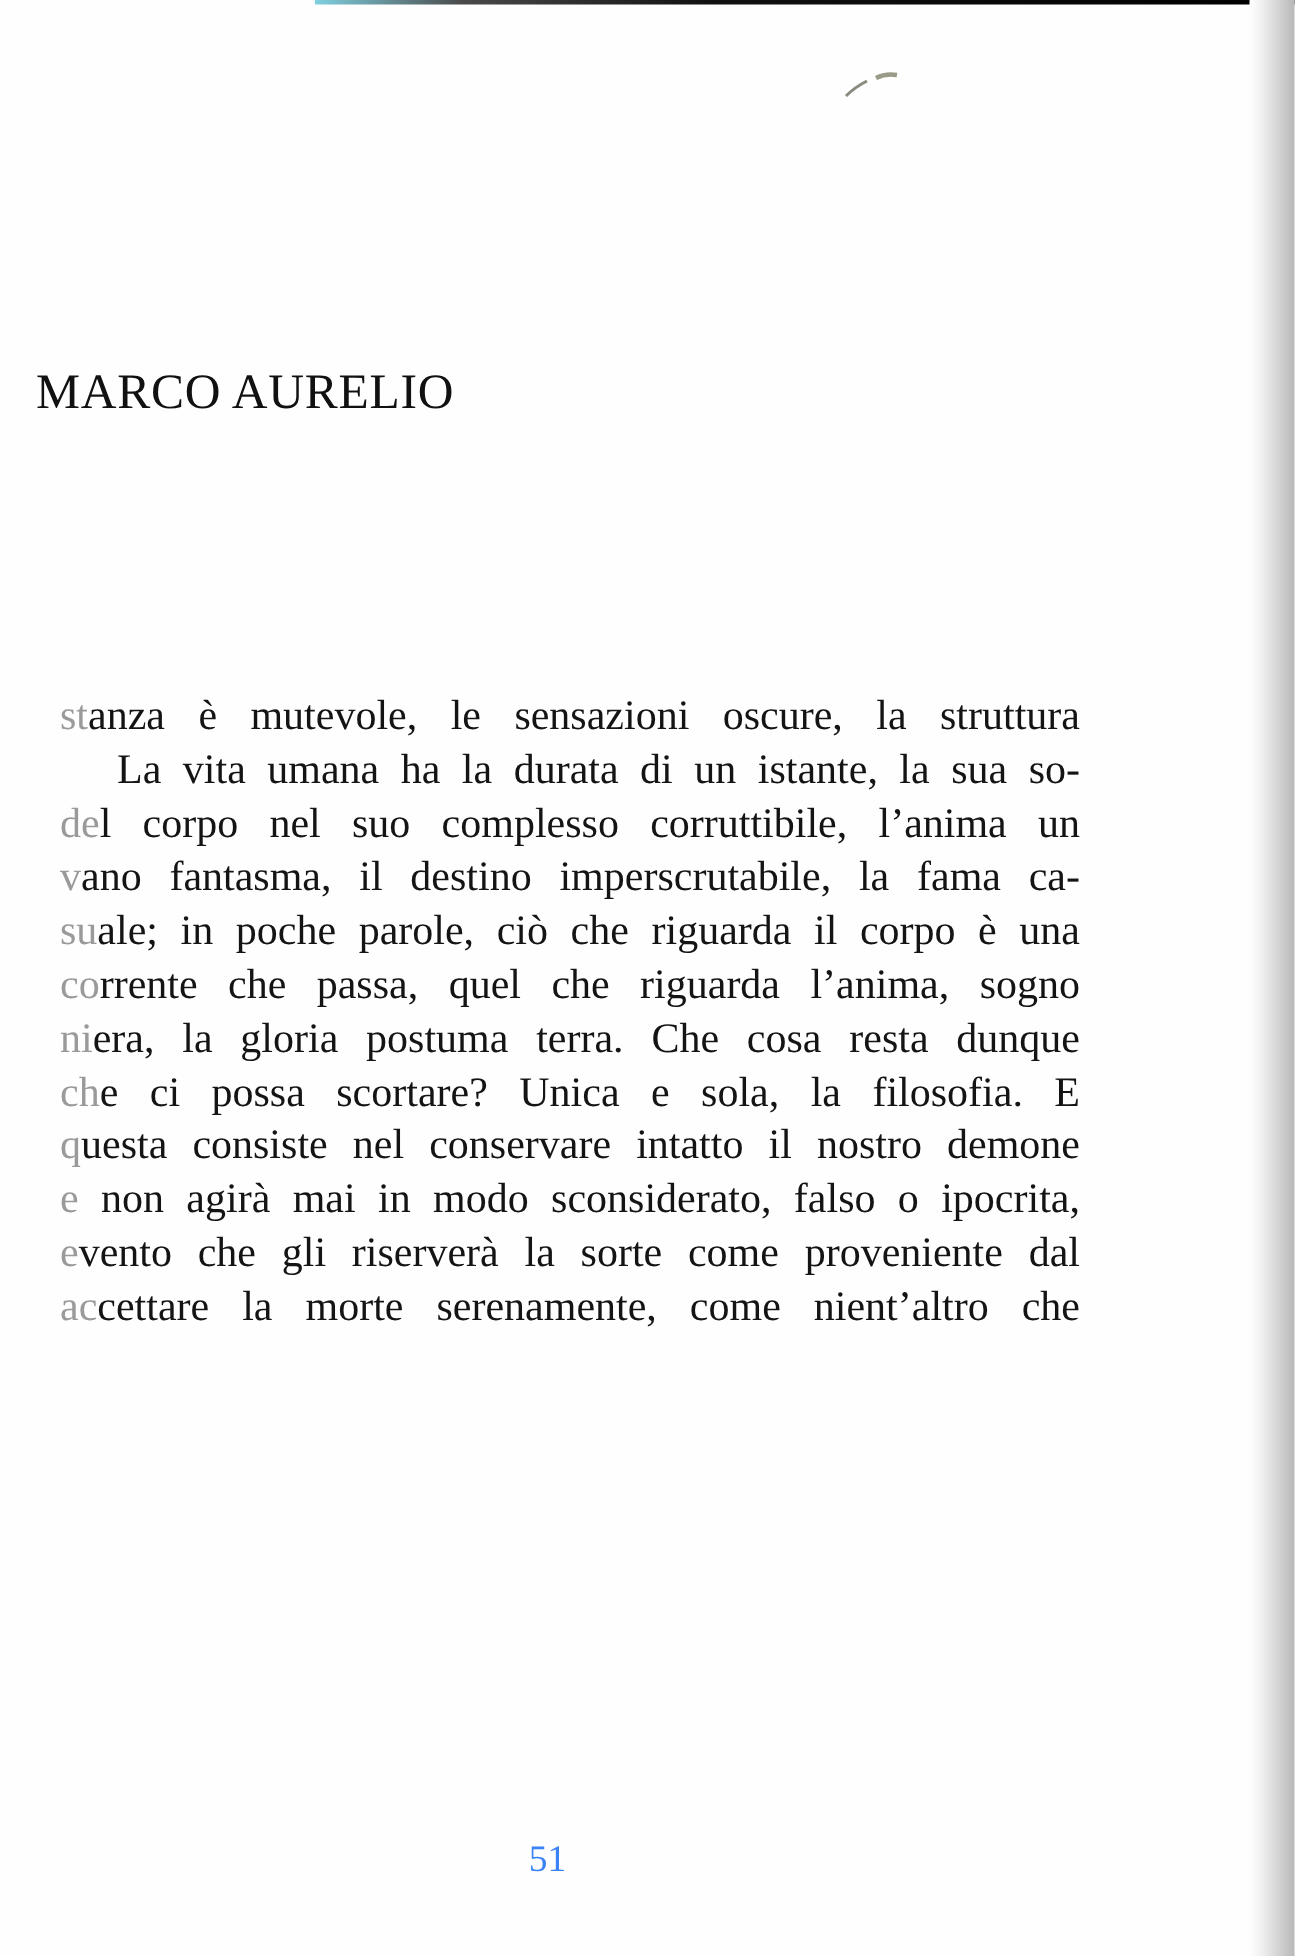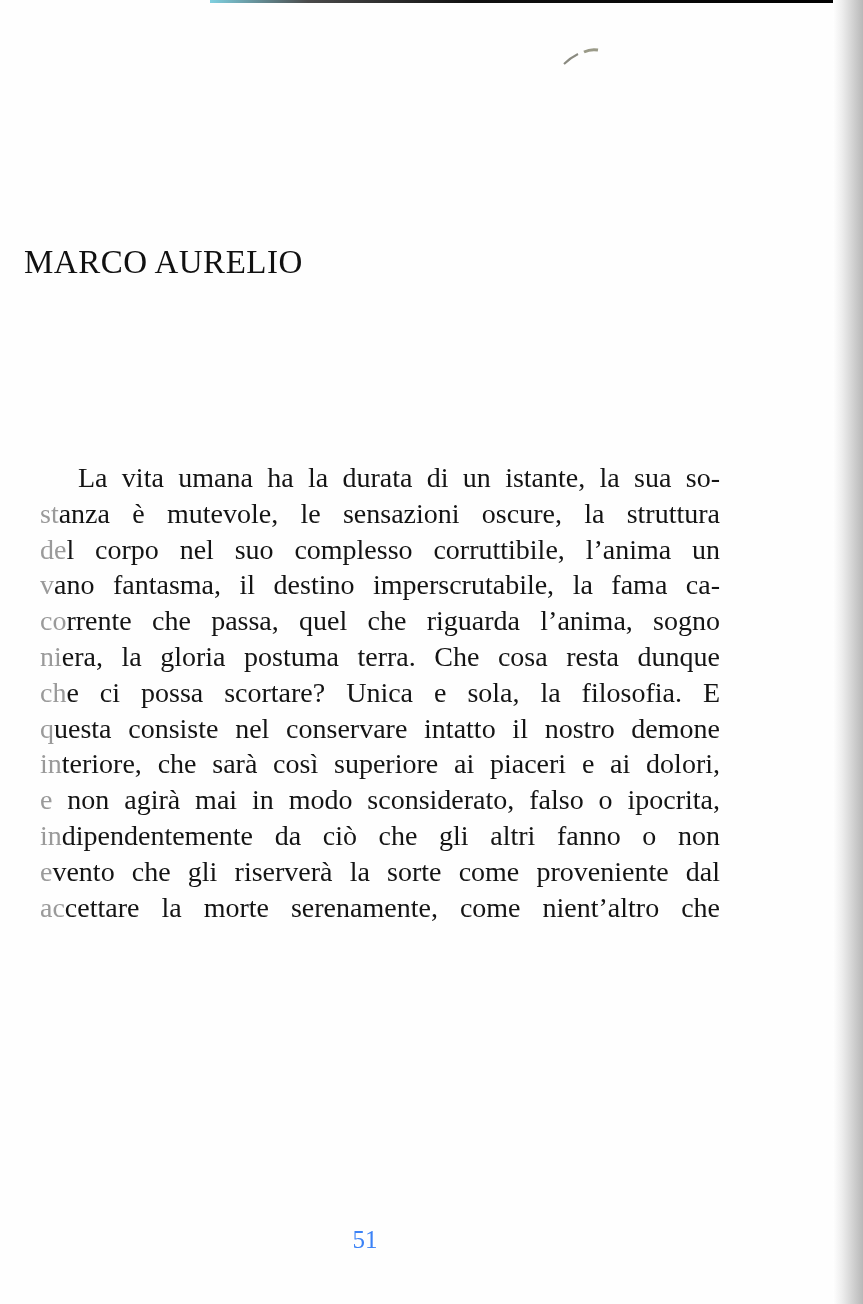--- a/index.html
+++ b/index.html
@@ -91,29 +91,28 @@
   <div class="right-shadow"></div>
 
   <svg class="pencil-mark" viewBox="0 0 40 24">
     <path d="M2 20 C8 14, 12 12, 16 10" stroke="#8a8a80" stroke-width="2" fill="none"></path>
     <path d="M22 8 C26 6, 30 5, 36 6" stroke="#9a9a88" stroke-width="3" fill="none"></path>
   </svg>
 
   <div class="chapter-title">MARCO AURELIO</div>
 
   <div class="body-text">
+    <span class="line"><span class="faded">st</span><span>anza è mutevole, le sensazioni oscure, la struttura</span></span>
     <span class="line first"><span class="faded"></span><span>La vita umana ha la durata di un istante, la sua so-</span></span>
-    <span class="line"><span class="faded">st</span><span>anza è mutevole, le sensazioni oscure, la struttura</span></span>
     <span class="line"><span class="faded">de</span><span>l corpo nel suo complesso corruttibile, l’anima un</span></span>
     <span class="line"><span class="faded">v</span><span>ano fantasma, il destino imperscrutabile, la fama ca-</span></span>
+    <span class="line"><span class="faded">su</span><span>ale; in poche parole, ciò che riguarda il corpo è una</span></span>
     <span class="line"><span class="faded">co</span><span>rrente che passa, quel che riguarda l’anima, sogno</span></span>
     <span class="line"><span class="faded">ni</span><span>era, la gloria postuma terra. Che cosa resta dunque</span></span>
     <span class="line"><span class="faded">ch</span><span>e ci possa scortare? Unica e sola, la filosofia. E</span></span>
     <span class="line"><span class="faded">q</span><span>uesta consiste nel conservare intatto il nostro demone</span></span>
-    <span class="line"><span class="faded">in</span><span>teriore, che sarà così superiore ai piaceri e ai dolori,</span></span>
     <span class="line"><span class="faded">e</span><span> non agirà mai in modo sconsiderato, falso o ipocrita,</span></span>
-    <span class="line"><span class="faded">in</span><span>dipendentemente da ciò che gli altri fanno o non</span></span>
     <span class="line"><span class="faded">e</span><span>vento che gli riserverà la sorte come proveniente dal</span></span>
     <span class="line"><span class="faded">ac</span><span>cettare la morte serenamente, come nient’altro che</span></span>
   </div>
 
   <div class="page-number">51</div>
 </div>
 
 </body></html>

